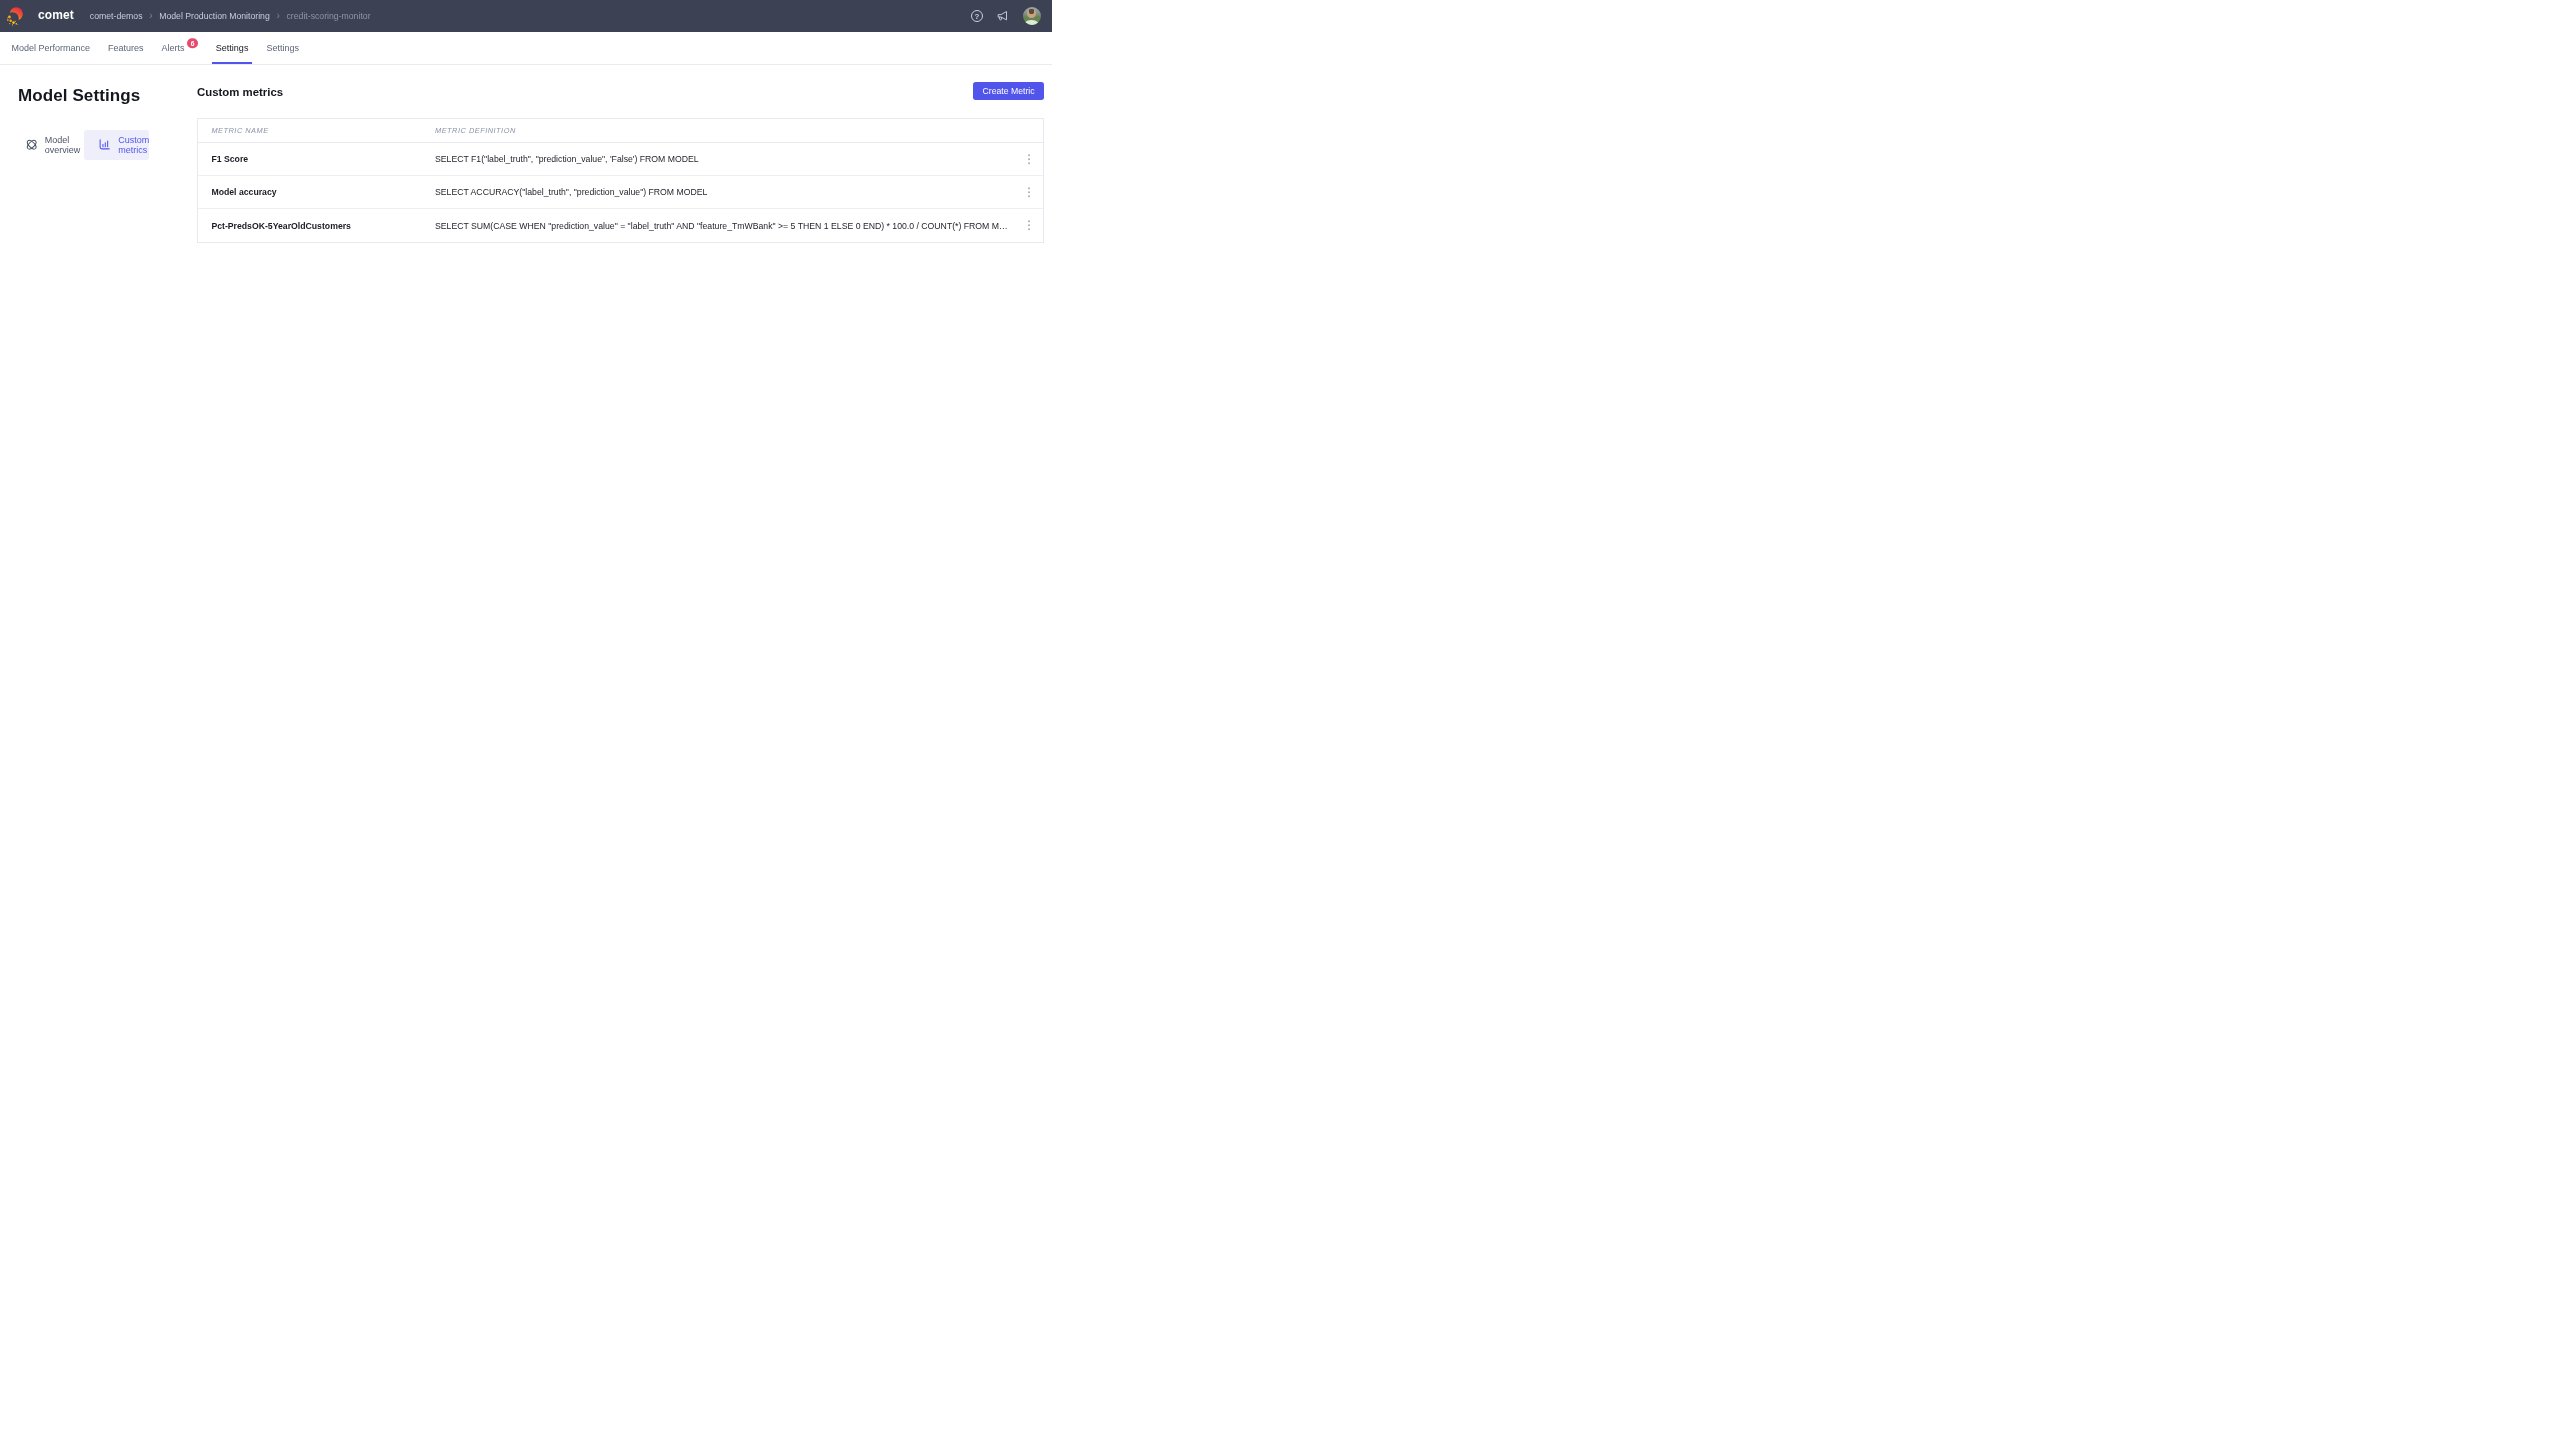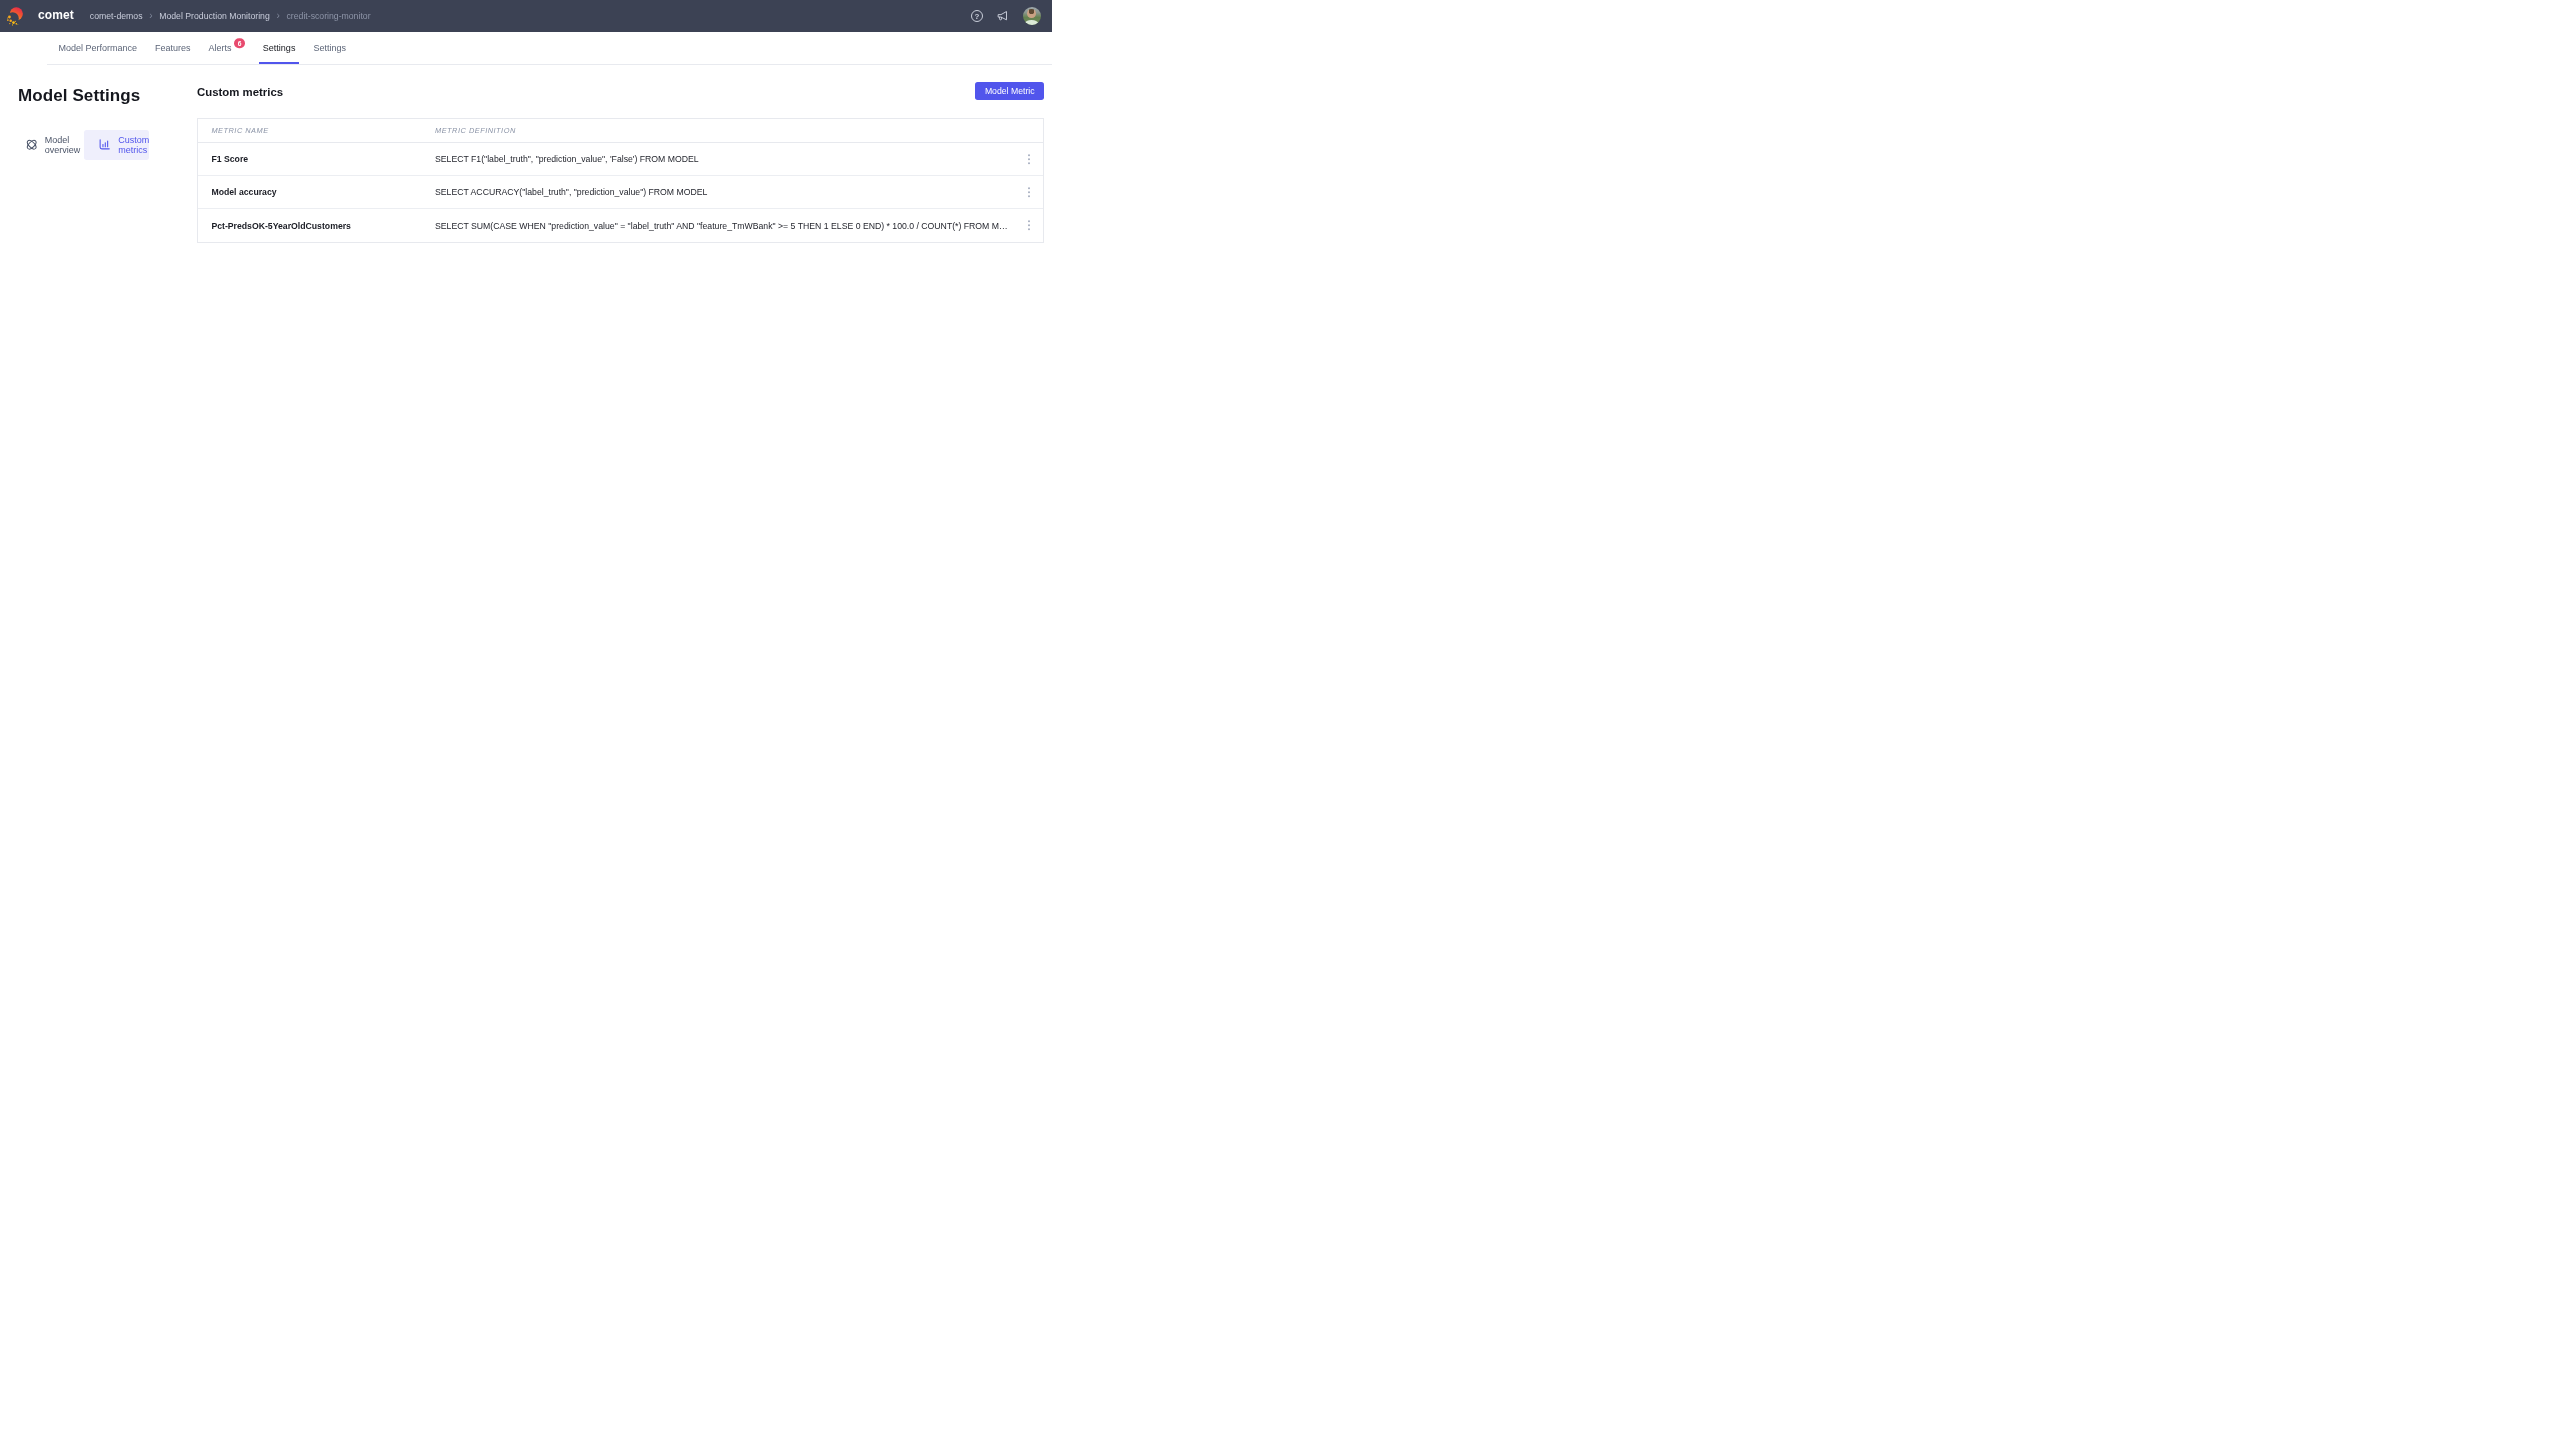--- a/index.html
+++ b/index.html
@@ -21,21 +21,21 @@
   .icon-btn{display:flex;align-items:center;justify-content:center;cursor:pointer;background:none;border:none;padding:0;}
   .avatar{width:18px;height:18px;border-radius:50%;position:relative;overflow:hidden;cursor:pointer;
     background:linear-gradient(180deg,#9fa8ab 0%,#8b9790 30%,#64814f 58%,#6f8a5e 100%);}
   .avatar::before{content:"";position:absolute;left:4.7px;top:2px;width:8.7px;height:9.4px;border-radius:50%;
     background:radial-gradient(circle at 50% 26%,#5f4a33 0 36%,#c9a184 37% 100%);}
   .avatar::after{content:"";position:absolute;bottom:-2px;left:2.7px;right:2.7px;height:6.7px;
     border-radius:50% 50% 0 0;background:#dcead8;}
 
   
   .tabbar{position:absolute;top:32px;left:0;right:0;height:33px;background:#ffffff;
-    border-bottom:0.7px solid #E8EAEF;display:flex;align-items:stretch;padding-left:11.4px;gap:18px;margin-left:47px;}
+    border-bottom:0.7px solid #E8EAEF;display:flex;align-items:stretch;padding-left:11.4px;gap:18px;}
   .tab{position:relative;display:flex;align-items:center;font-size:9px;color:#5C6578;cursor:pointer;}
   .tab.active{color:#17191F;font-weight:500;}
   .tab.active::after{content:"";position:absolute;left:-3.4px;right:-3.4px;bottom:0;height:2px;background:#5155EC;}
   .tab-badge{display:inline-flex;align-items:center;justify-content:center;width:10.7px;height:10.7px;
     border-radius:50%;background:#E84A6E;color:#fff;font-size:6.7px;font-weight:700;margin-left:2.7px;
     transform:translateY(-4.7px);}
 
   
   .page-title{position:absolute;top:86px;left:18px;margin:0;font-size:17px;font-weight:700;color:#15171E;letter-spacing:0.1px;}
   .side-menu{position:absolute;top:130px;left:10.7px;width:131px;display:flex;gap:4px;}
@@ -159,21 +159,21 @@
           <line x1="7.4" y1="9.6" x2="7.4" y2="13.2"></line>
           <line x1="10.9" y1="7.1" x2="10.9" y2="13.2"></line>
           <line x1="14.4" y1="4.4" x2="14.4" y2="13.2"></line>
         </svg>
       </span>
       <span class="side-label">Custom metrics</span>
     </div>
   </div>
 
   <h2 class="content-title">Custom metrics</h2>
-  <button class="create-btn">Model Metric</button>
+  <button class="create-btn">Create Metric</button>
 
   <div class="metrics-table">
     <div class="thead">
       <div class="th th-name">METRIC NAME</div>
       <div class="th">METRIC DEFINITION</div>
     </div>
 
     <div class="trow">
       <div class="cell-name">F1 Score</div>
       <div class="cell-def">SELECT F1("label_truth", "prediction_value", 'False') FROM MODEL</div>

